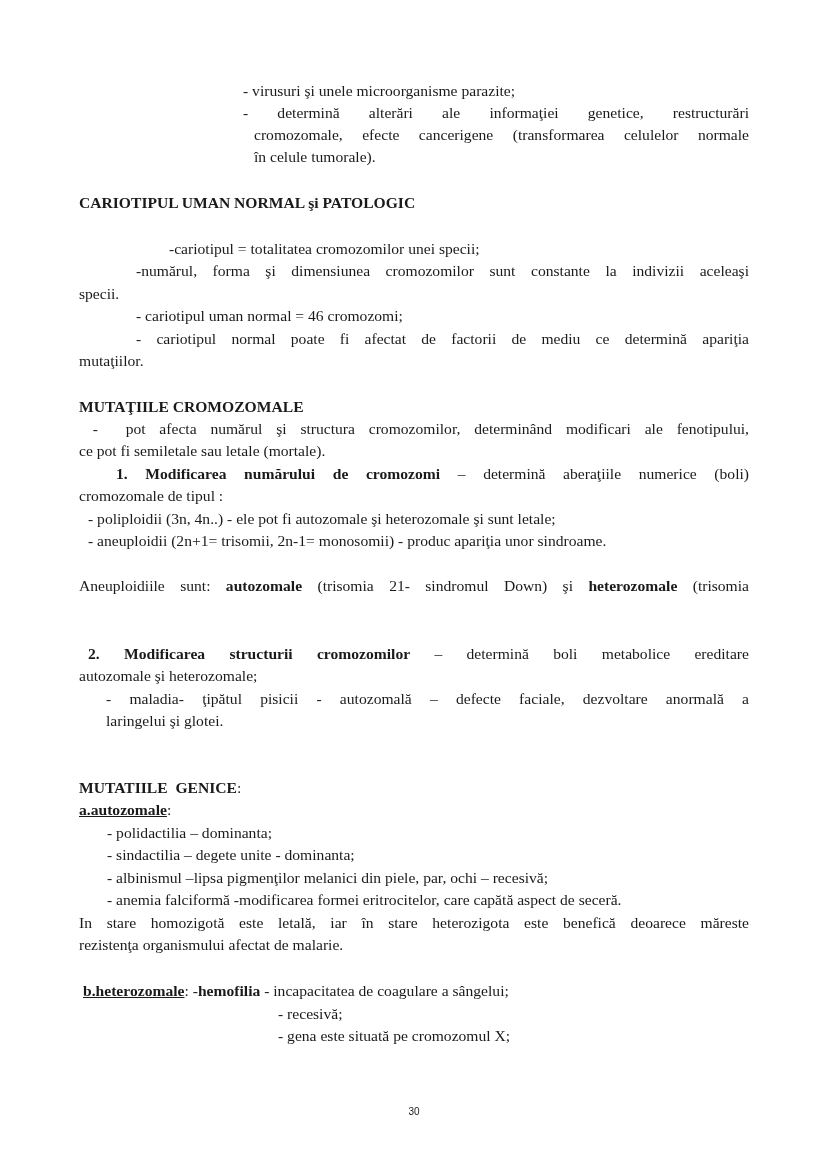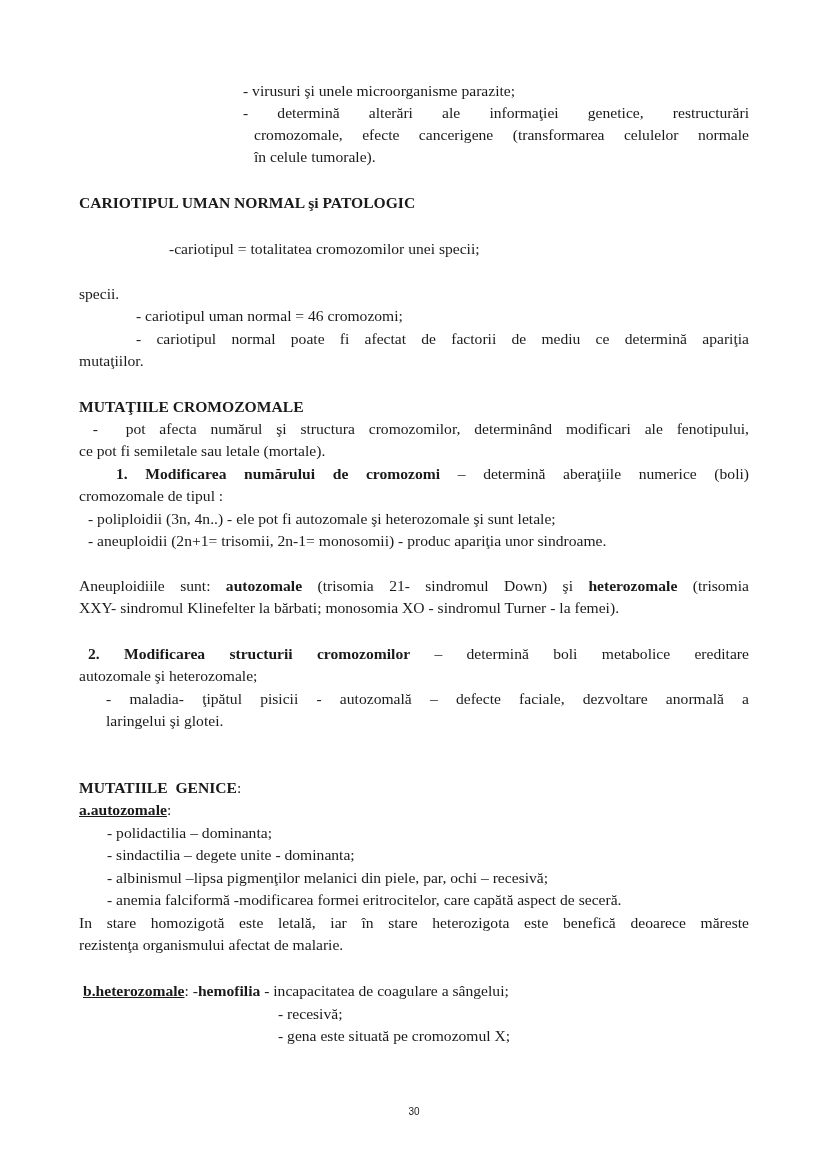--- a/index.html
+++ b/index.html
@@ -20,39 +20,39 @@
 
 <div class="page">
 
   <div class="abs" style="left:243px; top:80px;">- virusuri şi unele microorganisme parazite;</div>
   <div class="abs jl" style="left:243px; top:102px; width:506px;">-  determină  alterări  ale  informaţiei  genetice,  restructurări</div>
   <div class="abs jl" style="left:254px; top:124px; width:495px;">cromozomale, efecte cancerigene (transformarea celulelor normale</div>
   <div class="abs" style="left:254px; top:146px;">în celule tumorale).</div>
 
   <div class="abs heading" style="left:79px; top:192px;">CARIOTIPUL UMAN NORMAL şi PATOLOGIC</div>
   <div class="abs" style="left:136px; top:238px;margin-left:33px;">-cariotipul = totalitatea cromozomilor unei specii;</div>
+  <div class="abs jl" style="left:136px; top:260px; width:613px;">-numărul, forma şi dimensiunea cromozomilor sunt constante la indivizii aceleaşi</div>
   <div class="abs" style="left:79px; top:283px;">specii.</div>
   <div class="abs" style="left:136px; top:305px;">- cariotipul uman normal = 46 cromozomi;</div>
   <div class="abs jl" style="left:136px; top:328px; width:613px;">- cariotipul normal poate fi afectat de factorii de mediu ce determină apariţia</div>
   <div class="abs" style="left:79px; top:350px;">mutaţiilor.</div>
 
   <div class="abs heading" style="left:79px; top:396px;">MUTAŢIILE CROMOZOMALE</div>
   <div class="abs jl" style="left:79px; top:418px; width:670px; white-space:pre;"> -  pot afecta numărul şi structura cromozomilor, determinând modificari ale fenotipului,</div>
   <div class="abs" style="left:79px; top:440px;">ce pot fi semiletale sau letale (mortale).</div>
   <div class="abs jl" style="left:116px; top:463px; width:633px;">
     <b>1. Modificarea numărului de cromozomi</b><span> – determină aberaţiile numerice (boli)</span>
   </div>
   <div class="abs" style="left:79px; top:485px;">cromozomale de tipul :</div>
   <div class="abs" style="left:88px; top:508px;text-align:center;">- poliploidii (3n, 4n..) - ele pot fi autozomale şi heterozomale şi sunt letale;</div>
   <div class="abs" style="left:88px; top:530px;">- aneuploidii (2n+1= trisomii, 2n-1= monosomii) - produc apariţia unor sindroame.</div>
 
   <div class="abs jl" style="left:79px; top:575px; width:670px;">
     <span>Aneuploidiile sunt: </span><b>autozomale</b><span> (trisomia 21- sindromul Down) şi </span><b>heterozomale</b><span> (trisomia</span>
   </div>
-  <div class="abs" style="left:79px; top:597px;">XXY- sindromul Klinefelter la bărbati; monosomia XO - sindromul Turner - la femei).</div>
 
   <div class="abs jl" style="left:88px; top:643px; width:661px;">
     <b>2. Modificarea structurii cromozomilor</b><span> – determină boli metabolice ereditare</span>
   </div>
   <div class="abs" style="left:79px; top:665px;">autozomale şi heterozomale;</div>
   <div class="abs jl" style="left:106px; top:688px; width:643px;">- maladia- ţipătul pisicii - autozomală – defecte faciale, dezvoltare anormală a</div>
   <div class="abs" style="left:106px; top:710px;">laringelui şi glotei.</div>
 
   <div class="abs" style="left:79px; top:777px;">
     <b style="white-space:pre;">MUTATIILE  GENICE</b><span>:</span>

